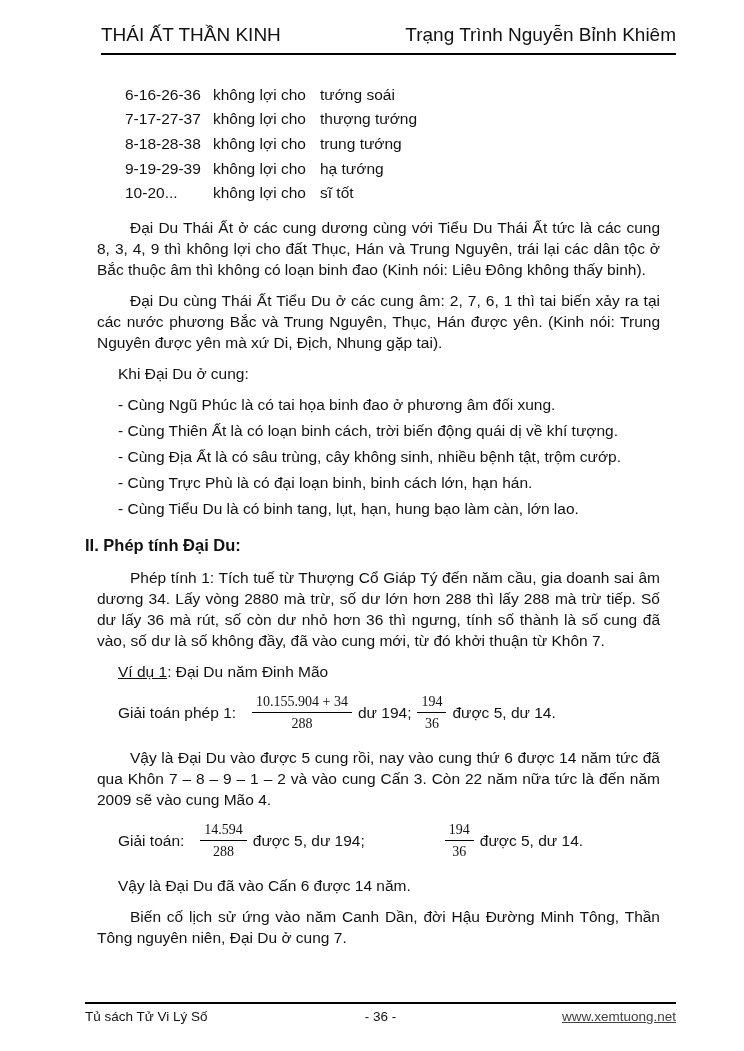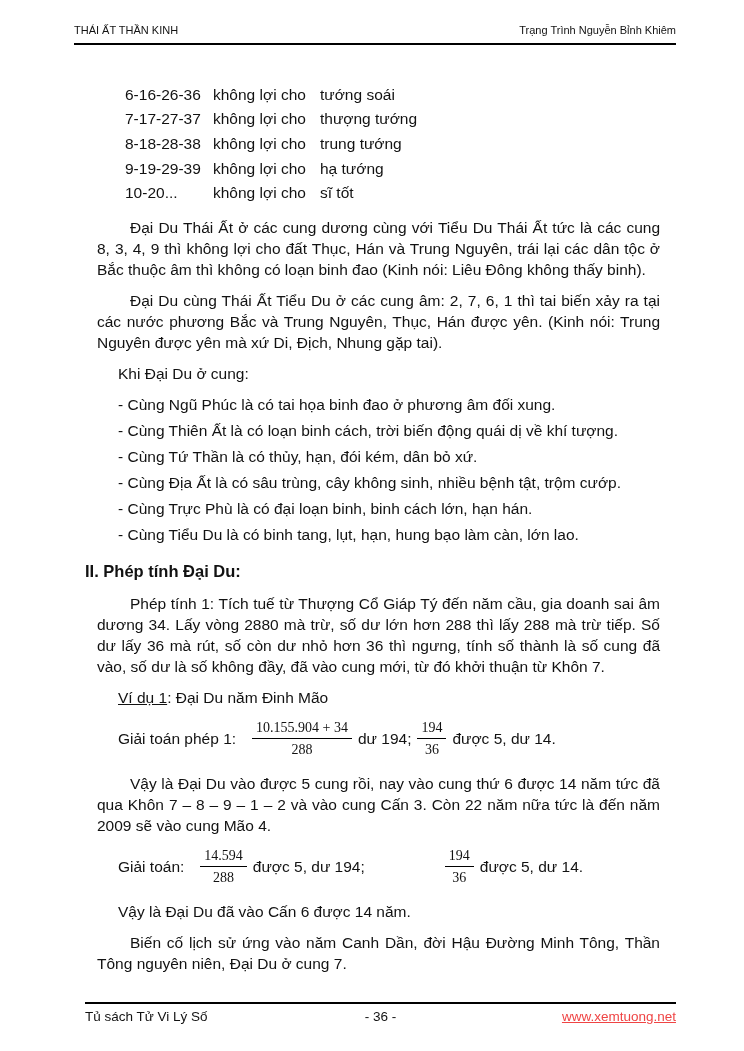--- a/index.html
+++ b/index.html
@@ -6,23 +6,23 @@
   .page{
     position:relative;
     width:744px;height:1051px;
     background:#ffffff;
     box-sizing:border-box;
     font-family:"Liberation Sans","DejaVu Sans",sans-serif;
     color:#121212;
     overflow:hidden;
   }
   .header{
-    position:absolute;top:24px;left:74px;right:68px;
+    position:absolute;top:24px;left:101px;right:68px;
     display:flex;justify-content:space-between;align-items:flex-end;
-    font-size:11px;
+    font-size:19px;
     padding-bottom:7px;
     border-bottom:2px solid #000;
   }
   .content{
     position:absolute;top:78px;left:85px;right:84px;
     font-size:15.5px;line-height:21px;
   }
   .ttable{margin:4px 0 12px 0;}
   .ttrow{display:flex;padding-left:40px;height:24.6px;align-items:center;}
   .ttrow .c1{width:88px;}
@@ -68,21 +68,21 @@
   .footer{
     position:absolute;left:85px;right:68px;bottom:27px;
     border-top:2.5px solid #000;
     padding-top:5px;
     display:flex;align-items:flex-start;
     font-size:13.5px;
   }
   .footer .fl{flex:1;text-align:left;}
   .footer .fc{flex:1;text-align:center;}
   .footer .fr{flex:1;text-align:right;}
-  .footer a{color:#ef4444;text-decoration:underline;cursor:pointer;}
+  .footer a{color:#404040;text-decoration:underline;cursor:pointer;}
 </style>
 </head>
 <body>
 
 <div class="page">
 
   <div class="header">
     <span>THÁI ẤT THẦN KINH</span>
     <span>Trạng Trình Nguyễn Bỉnh Khiêm</span>
   </div>
@@ -117,21 +117,20 @@
       </div>
     </div>
 
     <p class="para">Đại Du Thái Ất ở các cung dương cùng với Tiểu Du Thái Ất tức là các cung 8, 3, 4, 9 thì không lợi cho đất Thục, Hán và Trung Nguyên, trái lại các dân tộc ở Bắc thuộc âm thì không có loạn binh đao (Kinh nói: Liêu Đông không thấy binh).</p>
     <p class="para">Đại Du cùng Thái Ất Tiểu Du ở các cung âm: 2, 7, 6, 1 thì tai biến xảy ra tại các nước phương Bắc và Trung Nguyên, Thục, Hán được yên. (Kinh nói: Trung Nguyên được yên mà xứ Di, Địch, Nhung gặp tai).</p>
     <p class="single">Khi Đại Du ở cung:</p>
 
     <div class="bullets">
       <div class="bullet">- Cùng Ngũ Phúc là có tai họa binh đao ở phương âm đối xung.</div>
       <div class="bullet">- Cùng Thiên Ất là có loạn binh cách, trời biến động quái dị về khí tượng.</div>
-      <div class="bullet">- Cùng Tứ Thần là có thủy, hạn, đói kém, dân bỏ xứ.</div>
       <div class="bullet">- Cùng Địa Ất là có sâu trùng, cây không sinh, nhiều bệnh tật, trộm cướp.</div>
       <div class="bullet">- Cùng Trực Phù là có đại loạn binh, binh cách lớn, hạn hán.</div>
       <div class="bullet">- Cùng Tiểu Du là có binh tang, lụt, hạn, hung bạo làm càn, lớn lao.</div>
     </div>
 
     <h2 class="sect">II. Phép tính Đại Du:</h2>
 
     <p class="para">Phép tính 1: Tích tuế từ Thượng Cổ Giáp Tý đến năm cầu, gia doanh sai âm dương 34. Lấy vòng 2880 mà trừ, số dư lớn hơn 288 thì lấy 288 mà trừ tiếp. Số dư lấy 36 mà rút, số còn dư nhỏ hơn 36 thì ngưng, tính số thành là số cung đã vào, số dư là số không đầy, đã vào cung mới, từ đó khởi thuận từ Khôn 7.</p>
 
     <div class="example">

